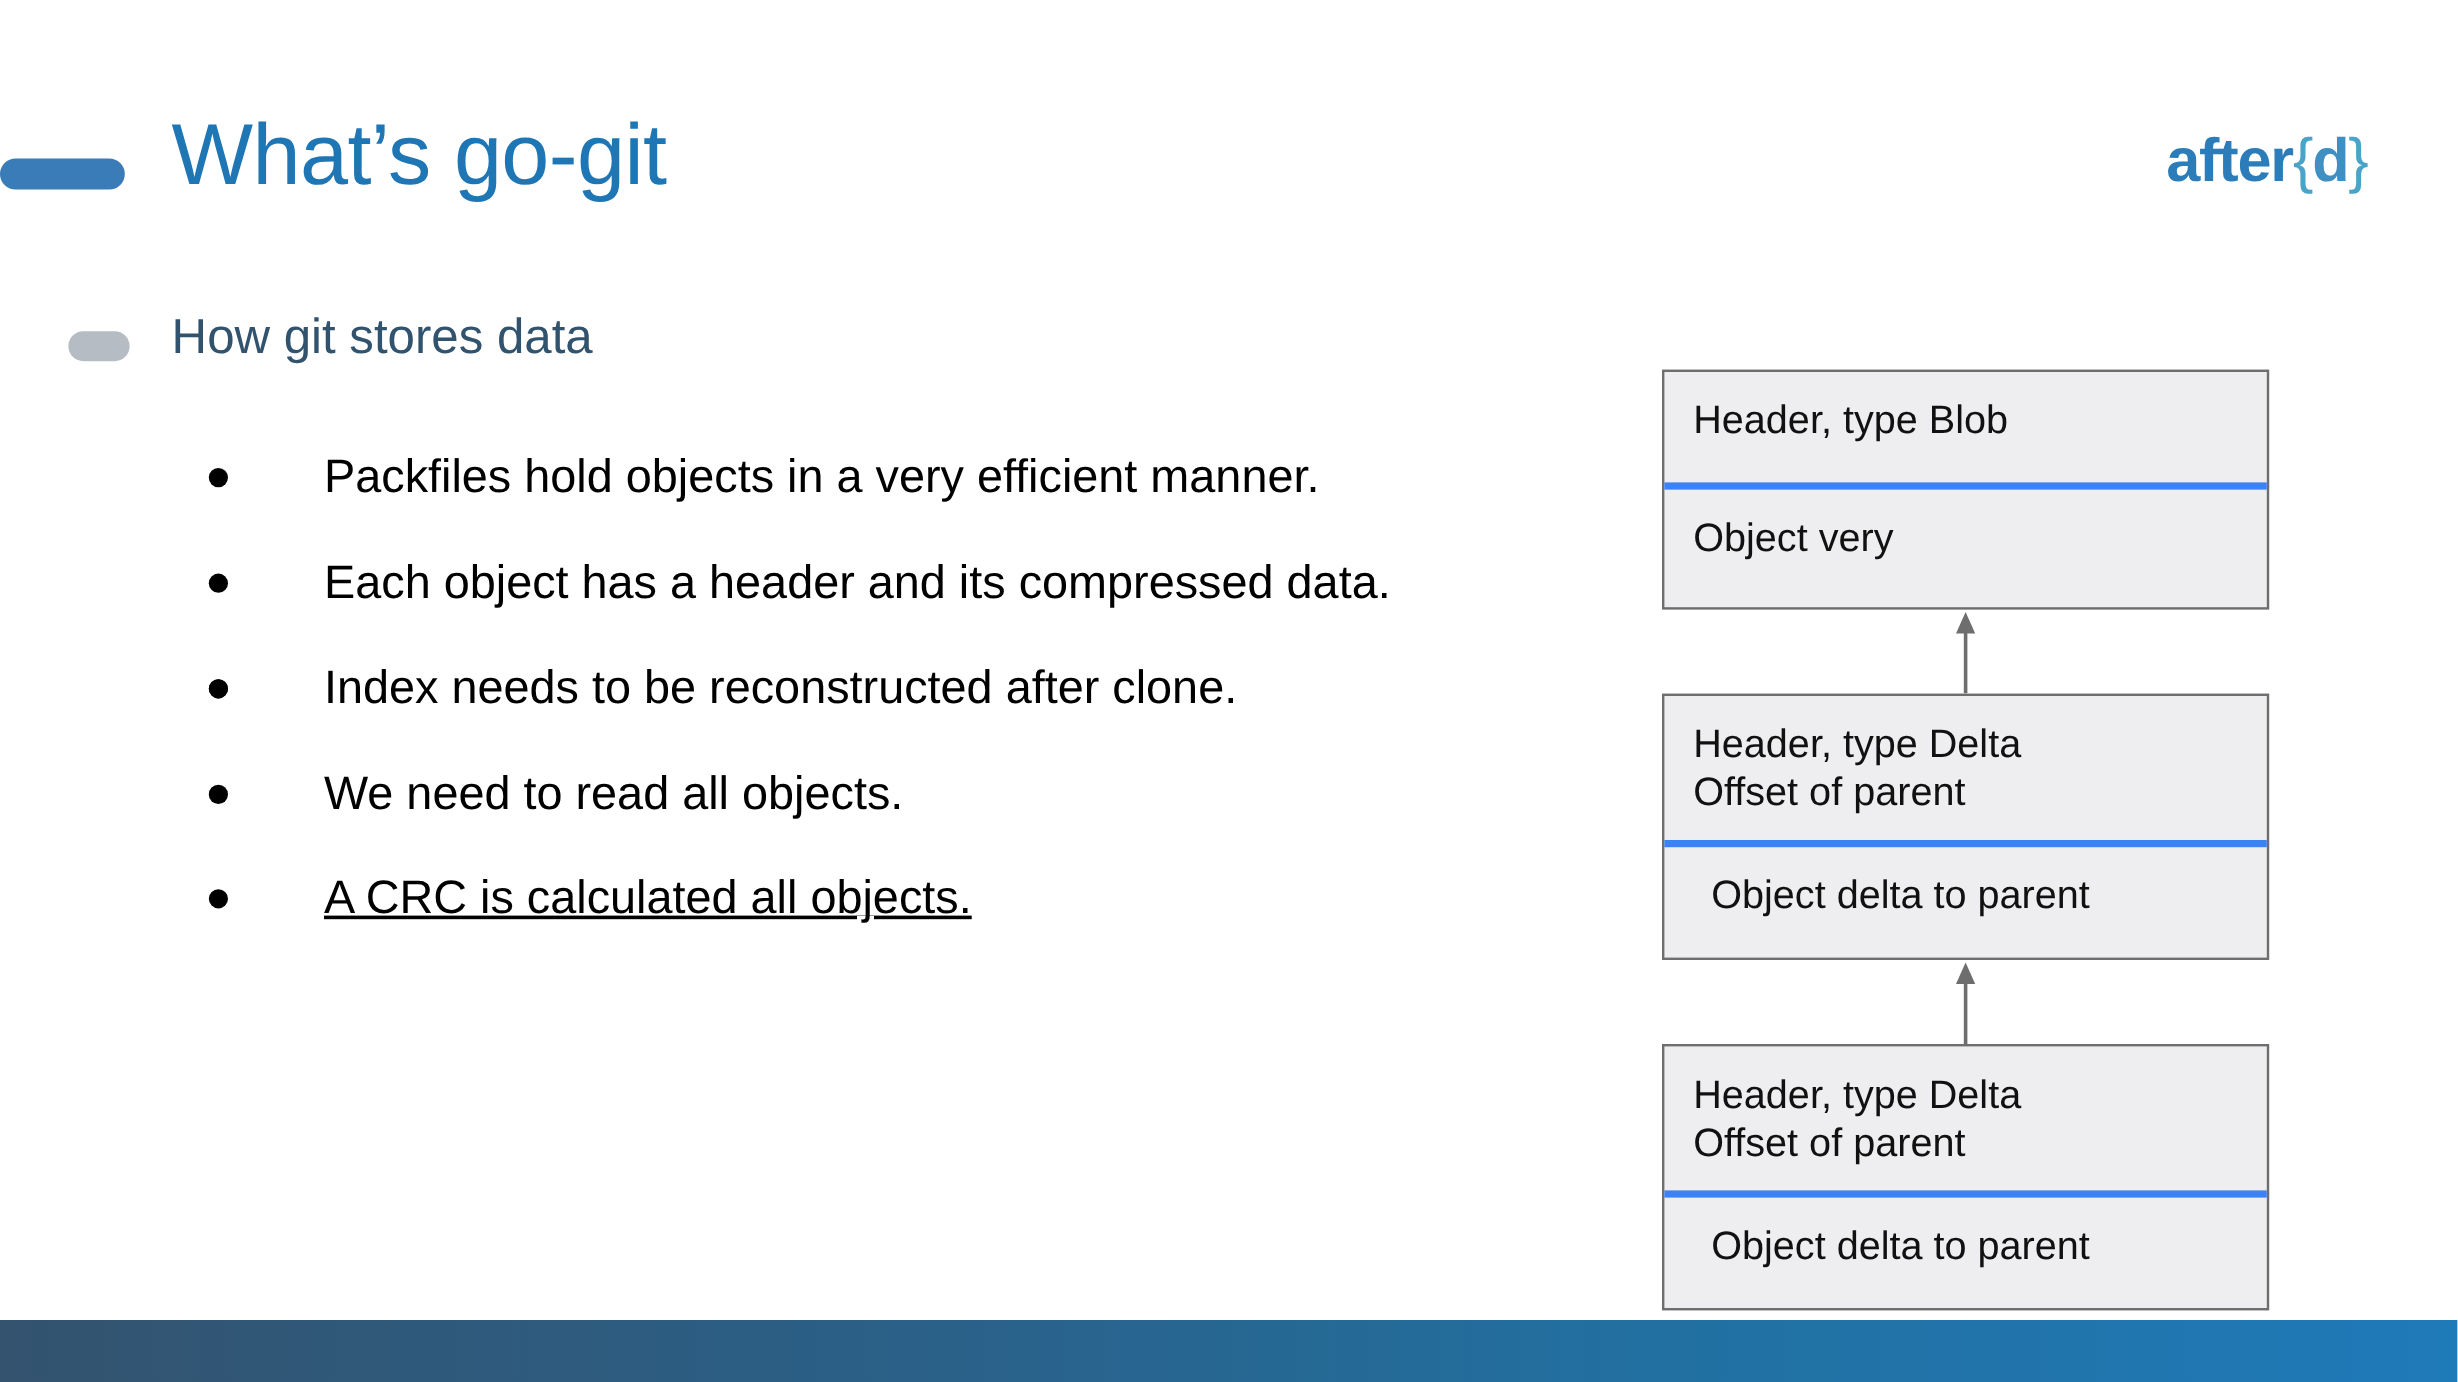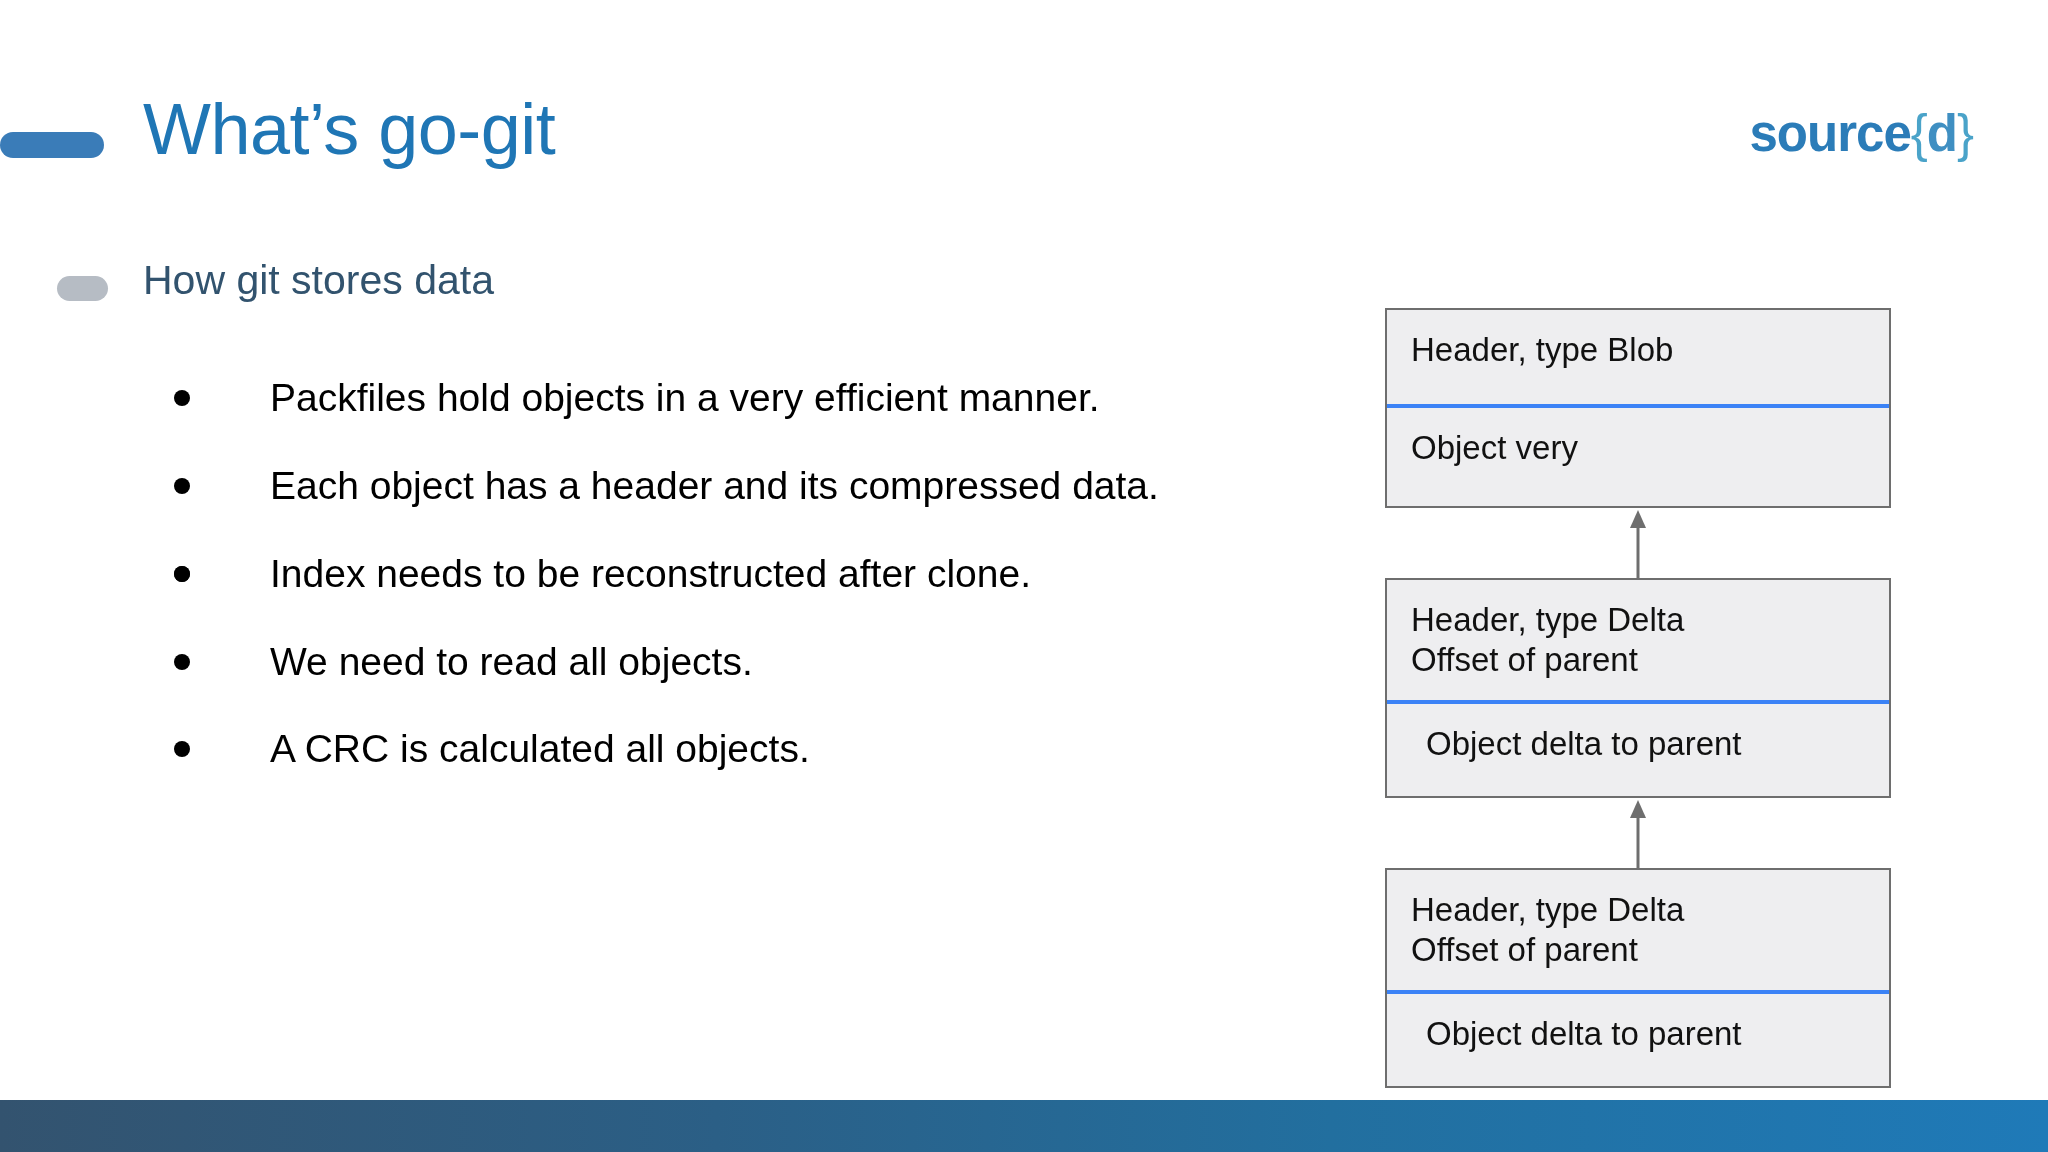--- a/index.html
+++ b/index.html
@@ -89,21 +89,21 @@
     width: 1120px;
   }
   .bullet-item {
     position: relative;
     padding-left: 78px;
     margin-bottom: 36px;
     font-size: 39px;
     line-height: 1.33;
     color: #000000;
   }
-  .bullet-item:last-child { margin-bottom: 0; }
+  .bullet-item:last-child { margin-bottom: 0; text-decoration: underline; }
   .bullet-dot {
     position: absolute;
     left: 4px;
     top: 18px;
     width: 16px;
     height: 16px;
     border-radius: 50%;
     background: #000000;
   }
   .bullet-text {
@@ -125,21 +125,21 @@
     box-sizing: border-box;
   }
   .obj-cell {
     box-sizing: border-box;
     padding: 20px 22px 20px 24px;
     font-size: 33px;
     line-height: 1.21;
     color: #111111;
   }
   .obj-cell.header-cell {
-    border-bottom: 4px solid #3b82f6;
+    border-bottom: 6px solid #3b82f6;
   }
   .obj-cell .cell-line { display: block; }
   .obj-box.box-blob .obj-cell { min-height: 98px; }
   .obj-box.box-delta .obj-cell.header-cell { min-height: 96px; }
   .obj-box.box-delta .obj-cell.data-cell { min-height: 92px; margin-left: 15px; }
 
   .arrow-gap {
     position: relative;
     height: 70px;
   }
@@ -162,21 +162,21 @@
 </style>
 </head>
 <body>
 
 <div class="slide">
 
   <div class="title-accent"></div>
   <div class="slide-title">What’s go-git</div>
 
   <div class="brand-logo">
-    <span class="brand-word">source</span><span class="brand-brace">{</span><span class="brand-d">d</span><span class="brand-brace">}</span>
+    <span class="brand-word">after</span><span class="brand-brace">{</span><span class="brand-d">d</span><span class="brand-brace">}</span>
   </div>
 
   <div class="subtitle-marker"></div>
   <div class="subtitle">How git stores data</div>
 
   <div class="bullet-list">
     <div class="bullet-item">
       <span class="bullet-dot"></span>
       <span class="bullet-text">Packfiles hold objects in a very efficient manner.</span>
     </div>

